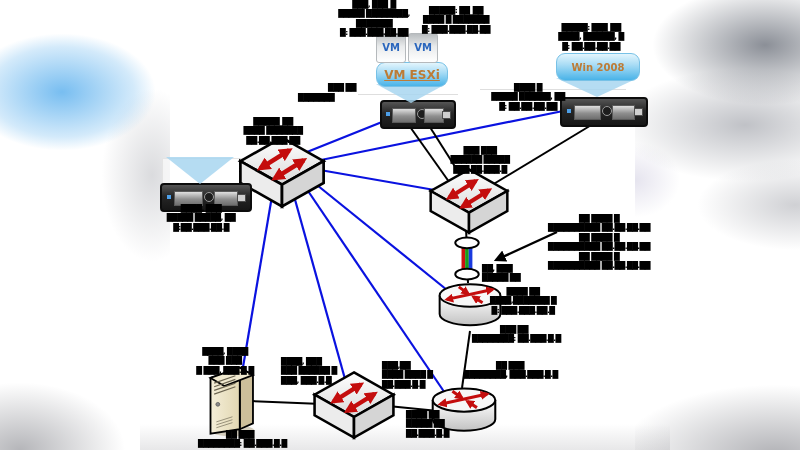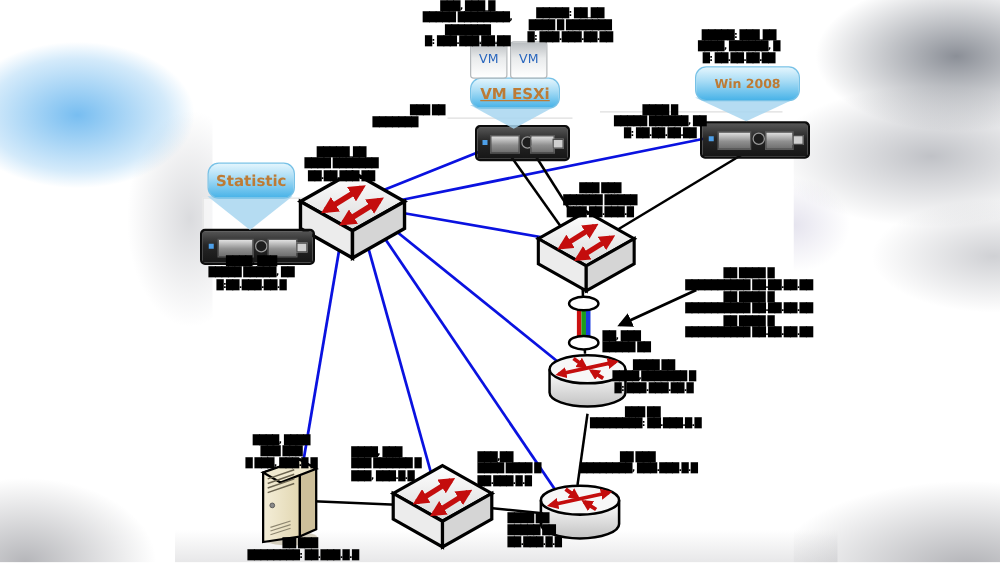--- a/index.html
+++ b/index.html
@@ -33,21 +33,21 @@
   .srv-s2{left:59%;width:25%;}
   .srv-circle{position:absolute;left:48%;top:28%;width:8px;height:8px;border-radius:50%;background:#1d1d1d;border:1px solid #9a9a9a;}
   .srv-sq{position:absolute;right:4%;top:34%;width:7px;height:6px;background:#cfcfcf;border:1px solid #4c4c4c;}
   .callout{position:absolute;z-index:4;display:flex;align-items:center;justify-content:center;
     background:linear-gradient(180deg,#e3f5fd 0%,#a8dcf5 42%,#49b3e8 100%);
     border:1px solid #77c1e6;border-radius:9px;color:#bd7b35;font-weight:700;}
   .tail{position:absolute;z-index:3;width:0;height:0;border-style:solid;
     border-color:rgba(168,214,240,0.85) transparent transparent transparent;}
   .vmbox{position:absolute;z-index:4;width:28px;height:28px;border:1px solid #b5b9bc;border-radius:3px;
     background:linear-gradient(180deg,#b9bdc0 0%,#e9ebec 45%,#ffffff 100%);
-    color:#2a66bd;font-weight:400;font-size:10px;text-align:center;line-height:28px;}
+    color:#2a66bd;font-weight:700;font-size:10px;text-align:center;line-height:28px;}
   .rlabel{position:absolute;z-index:5;color:#000;font-size:7.5px;line-height:9.4px;
     font-weight:700;letter-spacing:-0.6px;white-space:pre;}
   .ghost-box{position:absolute;z-index:1;border:1px solid #e4e4e4;background:rgba(255,255,255,0.6);}
   .divider{position:absolute;z-index:1;height:1px;background:#dedede;}
 </style>
 </head>
 <body>
 
 <div id="stage">
   <div class="bg bg-left"></div>
@@ -191,23 +191,20 @@
   </div>
   <div class="server" style="left:560px;top:97px;width:84px;height:26px">
     <div class="srv-led"></div>
     <div class="srv-slot srv-s1"></div>
     <div class="srv-circle"></div>
     <div class="srv-slot srv-s2"></div>
     <div class="srv-sq"></div>
   </div>
 
   <div class="tail" style="left:166px;top:157px;border-width:27px 34px 0 34px;"></div>
-  <div class="callout" style="left:166px;top:130px;width:68px;height:27px;font-size:12px;">
-    <span>Statistic</span>
-    </div>
 
   <div class="tail" style="left:376px;top:84px;border-width:19px 35px 0 35px;"></div>
   <div class="callout" style="left:376px;top:62px;width:70px;height:23px;font-size:12px;text-decoration:underline;">
     <span>VM ESXi</span>
     </div>
 
   <div class="tail" style="left:556px;top:78px;border-width:19px 41px 0 41px;"></div>
   <div class="callout" style="left:556px;top:53px;width:82px;height:26px;font-size:10px;">
     <span>Win 2008</span>
     </div>

